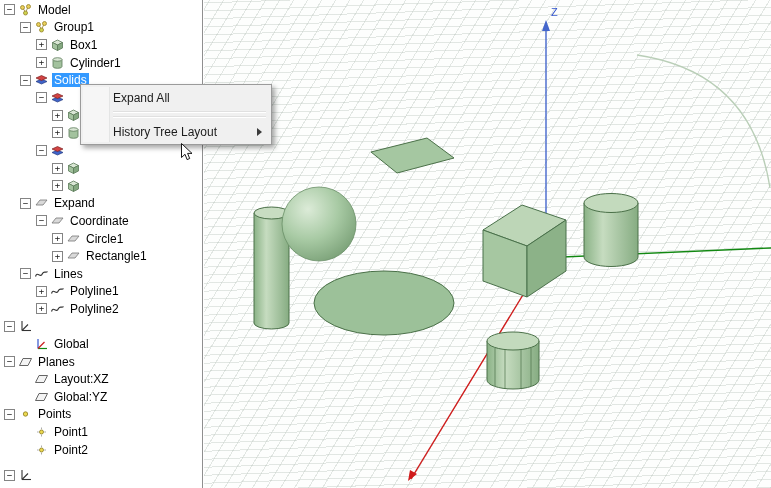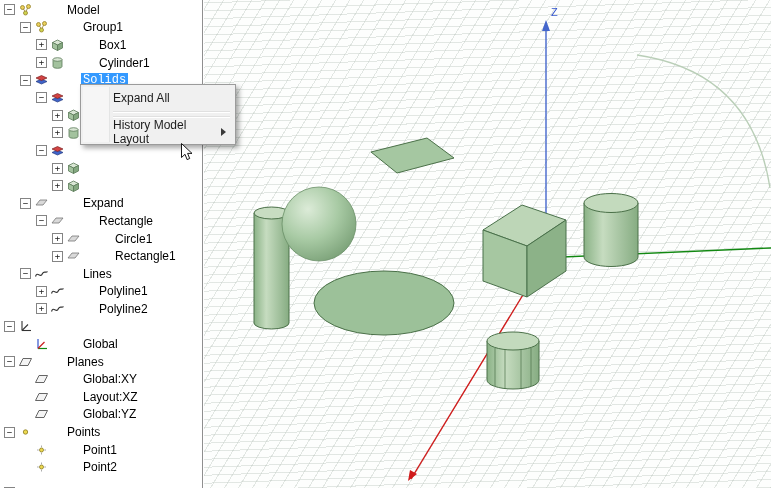--- a/index.html
+++ b/index.html
@@ -10,32 +10,32 @@
   .tree-panel{position:absolute;left:0;top:0;width:203px;height:488px;background:#fff;
               border-right:1px solid #8f8f8f;box-sizing:border-box;padding-top:1px;overflow:hidden;}
   .tree-row{display:flex;align-items:center;height:17.6px;white-space:nowrap;}
   .tree-row.clipped{margin-top:8px;}
   .indent{flex:none;display:inline-block;}
   .expand-box{flex:none;width:11px;height:11px;box-sizing:border-box;border:1px solid #848484;
               background:#fff;display:flex;align-items:center;justify-content:center;
               font:9px "DejaVu Sans Mono",monospace;color:#222;margin-right:3px;line-height:1;}
   .expand-spacer{flex:none;width:14px;}
   .icon{flex:none;width:15px;height:14px;margin-right:3px;display:inline-flex;}
-  .lbl{padding:0 2px;margin-left:29px;}
-  .tree-row.selected .lbl{background:#3399ff;color:#fff;font-family:Liberation Mono, monospace;}
+  .lbl{padding:0 2px;}
+  .tree-row.selected .lbl{background:#3399ff;color:#fff;}
 
   
   .viewport{position:absolute;left:204px;top:0;width:567px;height:488px;background-color:#fdfefd;
     background-image:
       repeating-linear-gradient(358deg, rgba(185,196,188,0.40) 0 1px, transparent 1px 8px),
       repeating-linear-gradient(301deg, rgba(185,196,188,0.40) 0 1px, transparent 1px 12px);}
   .viewport svg{display:block;}
 
   
-  .context-menu{position:absolute;left:80px;top:84px;width:156px;background:#f0f0f0;
+  .context-menu{position:absolute;left:80px;top:84px;width:192px;background:#f0f0f0;
     border:1px solid #9b9b9b;box-shadow:3px 3px 5px rgba(0,0,0,0.35);padding:2px;
     box-sizing:border-box;z-index:10;}
   .context-menu::before{content:'';position:absolute;left:2px;top:2px;bottom:2px;width:26px;
     background:#f6f6f6;border-right:1px solid #e4e5e5;}
   .menu-item{position:relative;height:21px;box-sizing:border-box;display:flex;align-items:center;
     padding-left:30px;padding-right:8px;color:#1c1c1c;}
   .menu-item.hl{margin:0 1px;border:1px solid #84acdd;border-radius:3px;
     background:linear-gradient(#e9f4fc,#cde7f7);padding-left:28px;}
   .menu-sep{height:1px;background:#e0e0e0;border-bottom:1px solid #fff;margin:3px 3px 3px 30px;position:relative;}
   .sub-arrow{position:absolute;right:7px;top:50%;margin-top:-4px;width:0;height:0;
@@ -255,21 +255,21 @@
         <span class="lbl">Expand</span>
       </div>
       <div class="tree-row">
         <span class="indent" style="width:36px"></span>
         <span class="expand-box">−</span>
         <span class="icon">
           <svg viewBox="0 0 14 14" width="15" height="14">
             <polygon points="1.5,9 5.5,4 12.5,4 8.5,9" fill="#d9d9d9" stroke="#777777" stroke-width="0.8"></polygon>
           </svg>
         </span>
-        <span class="lbl">Rectangle</span>
+        <span class="lbl">Coordinate</span>
       </div>
       <div class="tree-row">
         <span class="indent" style="width:52px"></span>
         <span class="expand-box">+</span>
         <span class="icon">
           <svg viewBox="0 0 14 14" width="15" height="14">
             <polygon points="1.5,9 5.5,4 12.5,4 8.5,9" fill="#d9d9d9" stroke="#777777" stroke-width="0.8"></polygon>
           </svg>
         </span>
         <span class="lbl">Circle1</span>
@@ -339,30 +339,20 @@
       </div>
       <div class="tree-row">
         <span class="indent" style="width:4px"></span>
         <span class="expand-box">−</span>
         <span class="icon">
           <svg viewBox="0 0 14 14" width="15" height="14">
             <polygon points="1,10.5 4.5,3.5 13,3.5 9.5,10.5" fill="#f4f4f4" stroke="#555555" stroke-width="0.9"></polygon>
           </svg>
         </span>
         <span class="lbl">Planes</span>
-      </div>
-      <div class="tree-row">
-        <span class="indent" style="width:20px"></span>
-        <span class="expand-spacer"></span>
-        <span class="icon">
-          <svg viewBox="0 0 14 14" width="15" height="14">
-            <polygon points="1,10.5 4.5,3.5 13,3.5 9.5,10.5" fill="#f4f4f4" stroke="#555555" stroke-width="0.9"></polygon>
-          </svg>
-        </span>
-        <span class="lbl">Global:XY</span>
       </div>
       <div class="tree-row">
         <span class="indent" style="width:20px"></span>
         <span class="expand-spacer"></span>
         <span class="icon">
           <svg viewBox="0 0 14 14" width="15" height="14">
             <polygon points="1,10.5 4.5,3.5 13,3.5 9.5,10.5" fill="#f4f4f4" stroke="#555555" stroke-width="0.9"></polygon>
           </svg>
         </span>
         <span class="lbl">Layout:XZ</span>
@@ -429,21 +419,21 @@
       </div>
     </div>
 
   <div class="context-menu">
       <div class="menu-item">
         <span>Expand All</span>
       </div>
       <div class="menu-sep"></div>
       <div class="menu-sep"></div>
       <div class="menu-item">
-        <span>History Model Layout</span>
+        <span>History Tree Layout</span>
         <span class="sub-arrow"></span>
       </div>
     </div>
 
   <svg class="cursor" width="13" height="19" viewBox="0 0 13 19">
     <path d="M0.5,0.5 L0.5,14.5 L4,11.3 L6.1,16.6 L8.7,15.5 L6.6,10.4 L11,10.4 Z" fill="#ffffff" stroke="#000000" stroke-width="0.9"></path>
   </svg>
 
 </div>
 

